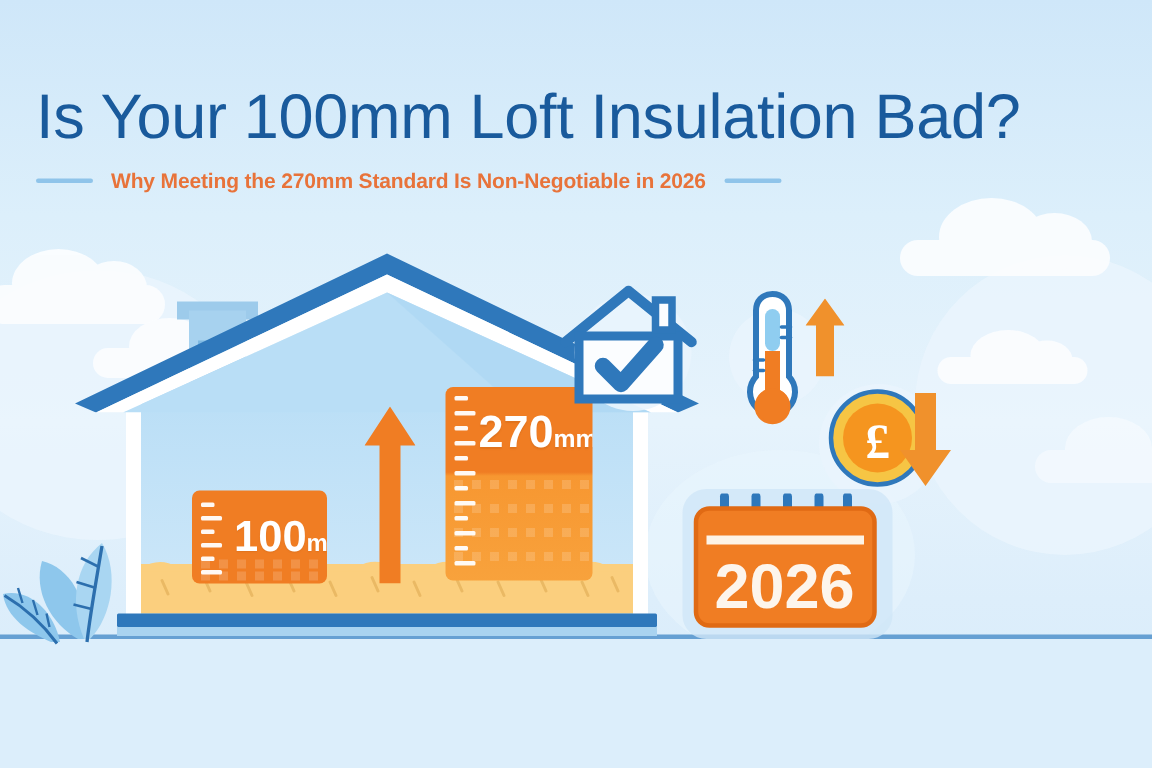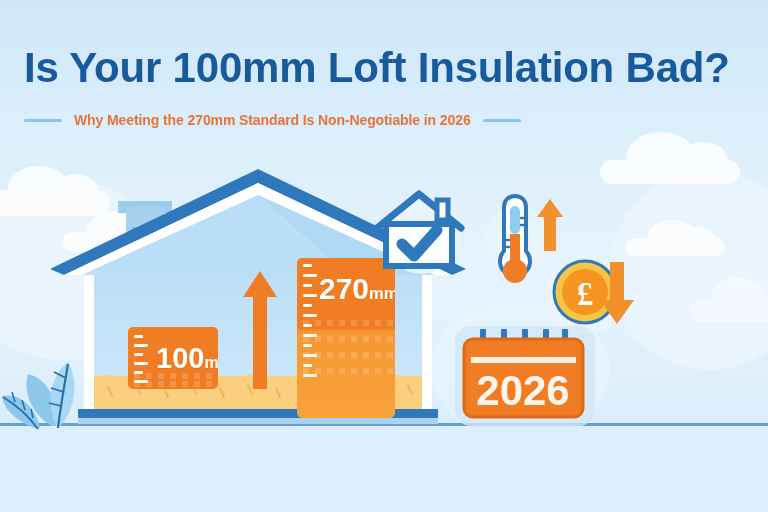--- a/index.html
+++ b/index.html
@@ -27,22 +27,22 @@
   .cloud.c3::before{width:70px;height:52px;left:26px;top:-28px;}
   .cloud.c3::after{width:50px;height:38px;left:78px;top:-18px;}
   .cloud.c4{width:100px;height:18px;left:625px;top:238px;}
   .cloud.c4::before{width:50px;height:34px;left:22px;top:-18px;}
   .cloud.c4::after{width:34px;height:26px;left:56px;top:-11px;}
   .cloud.c5{width:120px;height:22px;left:690px;top:300px;opacity:.55;}
   .cloud.c5::before{width:58px;height:42px;left:20px;top:-22px;}
 
   
   .title{
-    position:absolute;left:24px;top:46px;width:720px;
-    font-size:42px;font-weight:bold;color:#195a9c;
+    position:absolute;left:24px;top:56px;width:720px;
+    font-size:42px;font-weight:normal;color:#195a9c;
     letter-spacing:-.2px;line-height:1.05;white-space:nowrap;
   }
   .sub-wrap{position:absolute;left:24px;top:112px;display:flex;align-items:center;gap:12px;}
   .dash{width:38px;height:3px;background:#8fc4ea;border-radius:2px;}
   .subtitle{font-size:14px;font-weight:bold;color:#e8733a;white-space:nowrap;letter-spacing:-.1px;}
 
   
   .ground{position:absolute;left:0;top:425px;width:768px;height:87px;background:#dceefb;}
   .ground-line{position:absolute;left:0;top:423px;width:768px;height:3px;background:#3f86c6;opacity:.75;}
 
@@ -64,21 +64,21 @@
   
   .wool{
     position:absolute;left:46px;top:211px;width:328px;height:33px;
     background:#fbcf7e;
   }
   .wool-wave{position:absolute;left:46px;top:204px;width:328px;height:12px;}
 
   
   .blk{position:absolute;border-radius:5px;overflow:hidden;}
   .blk100{left:128px;top:327px;width:90px;height:62px;background:#f07d23;}
-  .blk270{left:297px;top:258px;width:98px;height:160px;
+  .blk270{left:297px;top:258px;width:98px;height:129px;
     background:linear-gradient(180deg,#f07d23 0%,#f07d23 44%,#f79731 46%,#f8a23c 100%);}
   .blk-waves{position:absolute;left:0;right:0;height:100%;top:0;}
   .wave{position:absolute;left:0;width:100%;height:6px;
     background:repeating-linear-gradient(90deg,transparent 0 6px,rgba(255,255,255,.16) 6px 12px);}
   .ticks{position:absolute;left:6px;top:6px;bottom:6px;width:14px;}
   .tick{position:absolute;left:0;height:3px;background:#ffffff;border-radius:1px;opacity:.95;}
   .tick.sml{width:9px;}
   .tick.big{width:14px;}
   .blk-label{
     position:absolute;color:#ffffff;font-weight:bold;line-height:1;

